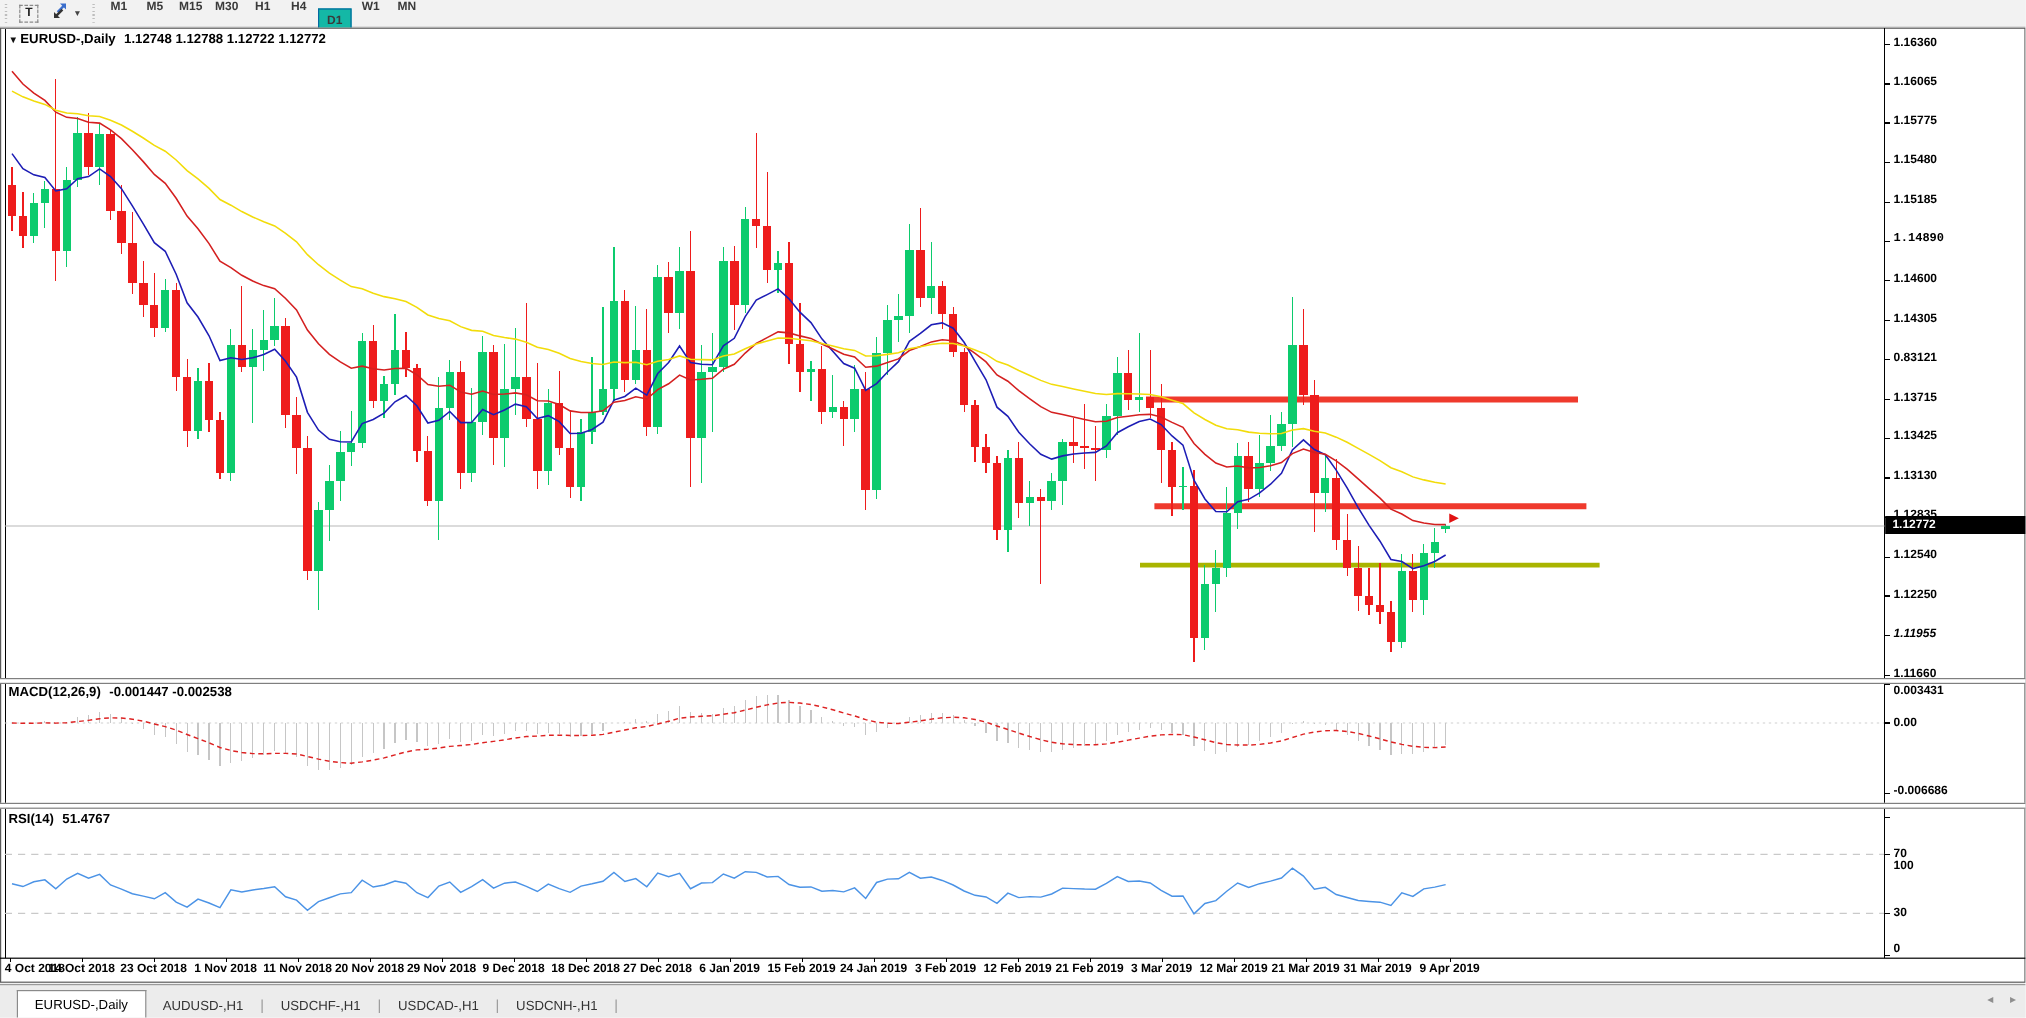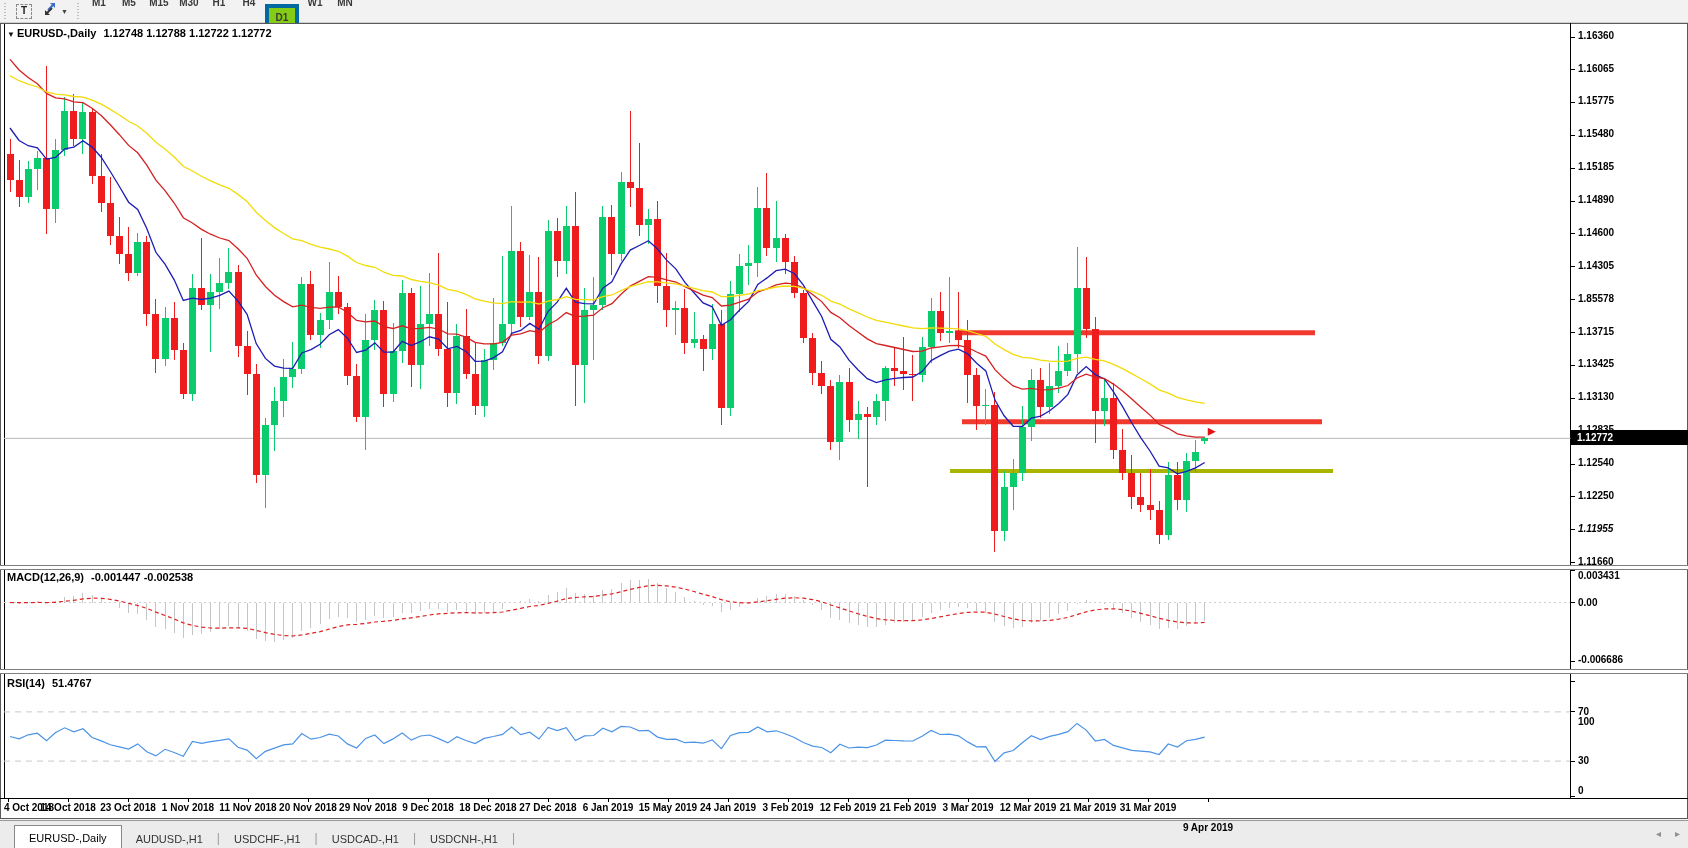--- a/index.html
+++ b/index.html
@@ -15,21 +15,21 @@
         background:repeating-linear-gradient(to bottom,#bdbdbd 0 1px,transparent 1px 3px);
         background-size:2px 100%;background-repeat:repeat-y;background-position:1px 0;}
   .tool-btn{height:18px;display:flex;align-items:center;justify-content:center;
             padding:0 3px;margin:0 1px;border:1px solid transparent;cursor:default;}
   .t-box{width:14px;height:13px;border:1px dashed #8a8a8a;font:700 10px "Liberation Sans",sans-serif;
          color:#222;display:flex;align-items:center;justify-content:center;line-height:1;}
   .caret{font-size:7px;color:#444;margin-left:3px;}
   .tf-btn{min-width:26px;height:18px;margin:0 1px;border:1px solid transparent;
           font:700 10px "Liberation Sans",sans-serif;color:#3a3a3a;
           display:flex;align-items:center;justify-content:center;}
-  .tf-btn.active{background:#84cc16;border:4px solid #0369a1;margin-top:12px;}
+  .tf-btn.active{background:#14b8a6;border:1px solid #0369a1;margin-top:12px;}
   
   #window{position:absolute;top:23px;left:0;width:1688px;height:796px;background:#ffffff;
           border:1px solid #5a5a5a;box-sizing:border-box;}
   #chart-svg{position:absolute;top:23px;left:0;}
   .sep{position:absolute;left:0;width:1688px;height:3px;background:#ffffff;
        border-top:1px solid #7f7f7f;border-bottom:1px solid #7f7f7f;z-index:5;}
   #rsi-bottom-line{position:absolute;left:0;top:798px;width:1688px;height:1px;background:#000;z-index:5;}
   
   #overlay{position:absolute;inset:0;pointer-events:none;z-index:6;}
   .axis-label{position:absolute;font:700 10px "Liberation Sans",sans-serif;color:#000;white-space:nowrap;}
@@ -573,24 +573,24 @@
 </div>
 
 <div id="price-tag" style="top: 430.354px;">1.12772</div>
 
 <div id="overlay">
     <div class="axis-label" style="left: 1578px; top: 30px;">1.16360</div>
     <div class="axis-label" style="left: 1578px; top: 62.9987px;">1.16065</div>
     <div class="axis-label" style="left: 1578px; top: 95.4381px;">1.15775</div>
     <div class="axis-label" style="left: 1578px; top: 128.437px;">1.15480</div>
     <div class="axis-label" style="left: 1578px; top: 161.435px;">1.15185</div>
-    <div class="axis-label" style="left: 1578px; top: 194.434px;">1.14890</div>
+    <div class="axis-label" style="left: 1578px; top: 194.434px; font-family: Liberation Mono, monospace;">1.14890</div>
     <div class="axis-label" style="left: 1578px; top: 226.874px;">1.14600</div>
     <div class="axis-label" style="left: 1578px; top: 259.872px;">1.14305</div>
-    <div class="axis-label" style="left: 1578px; top: 292.871px;">1.85578</div>
+    <div class="axis-label" style="left: 1578px; top: 292.871px;">0.83121</div>
     <div class="axis-label" style="left: 1578px; top: 325.87px;">1.13715</div>
     <div class="axis-label" style="left: 1578px; top: 358.309px;">1.13425</div>
     <div class="axis-label" style="left: 1578px; top: 391.308px;">1.13130</div>
     <div class="axis-label" style="left: 1578px; top: 424.307px;">1.12835</div>
     <div class="axis-label" style="left: 1578px; top: 457.305px;">1.12540</div>
     <div class="axis-label" style="left: 1578px; top: 489.745px;">1.12250</div>
     <div class="axis-label" style="left: 1578px; top: 522.743px; font-style: italic;">1.11955</div>
     <div class="axis-label" style="left: 1578px; top: 555.742px;">1.11660</div>
     <div class="axis-label" style="left: 1578px; top: 570px;">0.003431</div>
     <div class="axis-label" style="left: 1578px; top: 596.5px;">0.00</div>
@@ -603,30 +603,30 @@
     <div class="date-label" style="left: 68px; top: 802px;">14 Oct 2018</div>
     <div class="date-label" style="left: 128px; top: 802px;">23 Oct 2018</div>
     <div class="date-label" style="left: 188px; top: 802px;">1 Nov 2018</div>
     <div class="date-label" style="left: 248px; top: 802px;">11 Nov 2018</div>
     <div class="date-label" style="left: 308px; top: 802px;">20 Nov 2018</div>
     <div class="date-label" style="left: 368px; top: 802px;">29 Nov 2018</div>
     <div class="date-label" style="left: 428px; top: 802px;">9 Dec 2018</div>
     <div class="date-label" style="left: 488px; top: 802px;">18 Dec 2018</div>
     <div class="date-label" style="left: 548px; top: 802px;">27 Dec 2018</div>
     <div class="date-label" style="left: 608px; top: 802px;">6 Jan 2019</div>
-    <div class="date-label" style="left: 668px; top: 802px;">15 May 2019</div>
+    <div class="date-label" style="left: 668px; top: 802px;">15 Feb 2019</div>
     <div class="date-label" style="left: 728px; top: 802px;">24 Jan 2019</div>
     <div class="date-label" style="left: 788px; top: 802px;">3 Feb 2019</div>
     <div class="date-label" style="left: 848px; top: 802px;">12 Feb 2019</div>
     <div class="date-label" style="left: 908px; top: 802px; text-align: right;">21 Feb 2019</div>
     <div class="date-label" style="left: 968px; top: 802px;">3 Mar 2019</div>
     <div class="date-label" style="left: 1028px; top: 802px;">12 Mar 2019</div>
     <div class="date-label" style="left: 1088px; top: 802px;">21 Mar 2019</div>
     <div class="date-label" style="left: 1148px; top: 802px;">31 Mar 2019</div>
-    <div class="date-label" style="left: 1208px; top: 802px; margin-top: 20px;">9 Apr 2019</div>
+    <div class="date-label" style="left: 1208px; top: 802px;">9 Apr 2019</div>
   </div>
 
 <div id="tabbar">
   <div id="tabs-holder" style="display:flex;align-items:flex-end;">
       <div class="tab active">EURUSD-,Daily</div>
       <div class="tab">AUDUSD-,H1</div>
       <span class="tab-sep">|</span>
       <div class="tab">USDCHF-,H1</div>
       <span class="tab-sep">|</span>
       <div class="tab">USDCAD-,H1</div>

